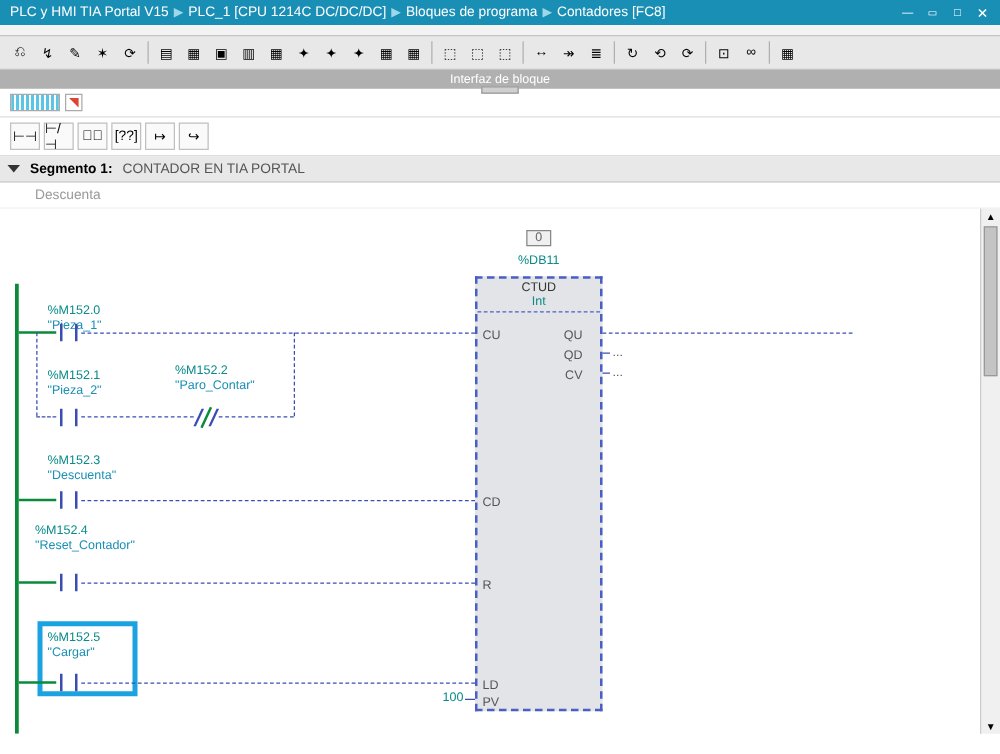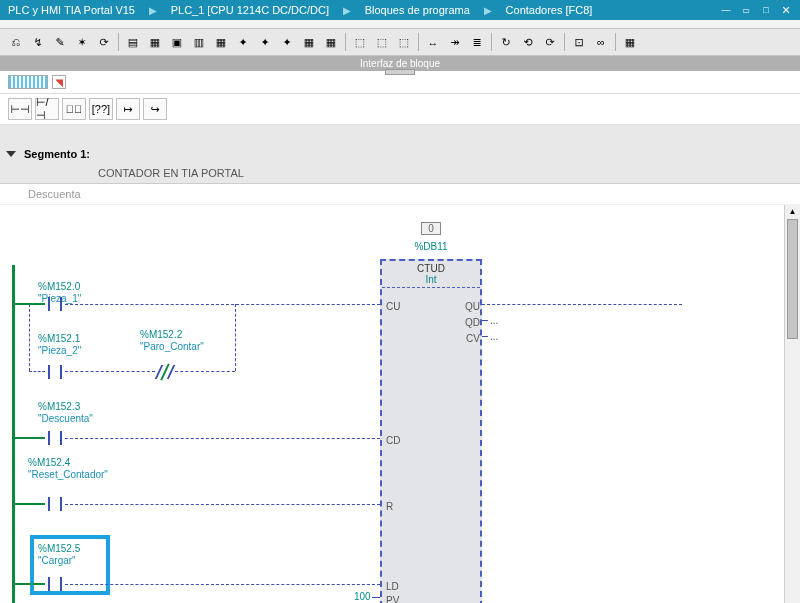--- a/index.html
+++ b/index.html
@@ -1,20 +1,20 @@
 <!DOCTYPE html>
 <html><head>
   <meta charset="utf-8">
   <style>
     * { box-sizing: border-box; margin: 0; padding: 0; font-family: Arial, sans-serif; }
     body { width: 800px; height: 603px; overflow: hidden; background: #fff; }
     
     
     .title-bar { background: #1a8fb5; color: #fff; padding: 3px 8px; display: flex; align-items: center; justify-content: space-between; font-size: 11px; height: 20px; }
-    .breadcrumb { display: flex; gap: 14px; align-items: center; justify-content: flex-end; }
+    .breadcrumb { display: flex; gap: 4px; align-items: center; justify-content: flex-end; }
     .breadcrumb span { white-space: nowrap; }
     .bc-arrow { color: #9ed7e8; font-size: 10px; }
     .window-controls { display: flex; gap: 8px; }
     .window-btn { width: 12px; height: 12px; display: inline-flex; align-items: center; justify-content: center; cursor: pointer; }
     
     
     .toolbar-gap { height: 8px; background: #f3f3f3; }
     .toolbar { background: #e8e8e8; border-top: 1px solid #c4c4c4; border-bottom: 1px solid #c4c4c4; padding: 4px 6px; display: flex; gap: 2px; align-items: center; height: 28px; }
     .tb-btn { width: 20px; height: 20px; border: 1px solid transparent; display: inline-flex; align-items: center; justify-content: center; cursor: pointer; font-size: 11px; background: transparent; }
     .tb-sep { width: 1px; height: 18px; background: #b0b0b0; margin: 0 2px; }
@@ -30,21 +30,21 @@
     .cond-red { width: 14px; height: 14px; border: 1px solid #aaa; display: flex; align-items: center; justify-content: center; color: #d43; font-size: 10px; }
     
     
     .mini-toolbar { display: flex; gap: 3px; padding: 4px 8px; align-items: center; border-bottom: 1px solid #ddd; }
     .mt-btn { width: 24px; height: 22px; border: 1px solid #c0c0c0; background: #fafafa; display: flex; align-items: center; justify-content: center; font-size: 11px; cursor: pointer; }
     
     
     .network-header { background: #e8e8e8; display: flex; align-items: center; padding: 4px 6px; font-size: 11px; border-bottom: 1px solid #ccc; gap: 8px; }
     .net-collapse { width: 0; height: 0; border-left: 5px solid transparent; border-right: 5px solid transparent; border-top: 6px solid #333; cursor: pointer; }
     .net-title { font-weight: bold; }
-    .net-subtitle { color: #555; margin-top: 38px; }
+    .net-subtitle { color: #555; }
     
     .comment-row { padding: 4px 12px 4px 28px; font-size: 11px; color: #999; border-bottom: 1px solid #f0f0f0; }
     
     
     .editor-wrap { position: relative; display: flex; height: 420px; }
     .editor { flex: 1; position: relative; background: #fff; overflow: hidden; }
     .scrollbar { width: 16px; background: #f0f0f0; border-left: 1px solid #ccc; position: relative; }
     .scroll-thumb { position: absolute; top: 14px; left: 2px; right: 2px; height: 120px; background: #c4c4c4; border: 1px solid #999; }
     .scroll-arr { position: absolute; left: 0; right: 0; height: 12px; display: flex; align-items: center; justify-content: center; font-size: 8px; cursor: pointer; }
     .scroll-arr.up { top: 0; }
@@ -71,21 +71,21 @@
     .ctud-block { position: absolute; left: 380px; top: 54px; width: 102px; height: 348px; background: #e2e4e7; border: 2px dashed #4a5fc4; }
     .ctud-top { position: absolute; left: 366px; top: 13px; width: 130px; text-align: center; }
     .db-zero { display: inline-block; border: 1px solid #888; padding: 0 6px; font-size: 10px; background: #f0f0f0; color: #666; }
     .db-addr { color: #0a8a8a; font-size: 10px; }
     .db-sym { color: #1a8fb5; font-size: 10px; }
     .block-head { text-align: center; font-size: 10px; padding: 2px 0; border-bottom: 1px dashed #4a5fc4; }
     .block-head .bname { color: #333; font-weight: normal; }
     .block-head .btype { color: #0a8a8a; margin-top: 36px; }
     .pin { position: absolute; font-size: 10px; color: #555; }
     .pin.left { left: 4px; }
-    .pin.right { right: 0; text-align: left; }
+    .pin.right { right: 14px; text-align: left; }
     .pin-out-dots { position: absolute; font-size: 10px; color: #555; }
     .pv-val { position: absolute; font-size: 10px; color: #0a8a8a; }
     
     .highlight-box { position: absolute; border: 4px solid #1aa3e0; }
     
     
     .i-close::before { content: '✕'; }
     .i-max::before { content: '□'; font-size: 9px; }
     .i-rest::before { content: '▭'; font-size: 8px; }
     .i-min::before { content: '—'; font-size: 9px; }

